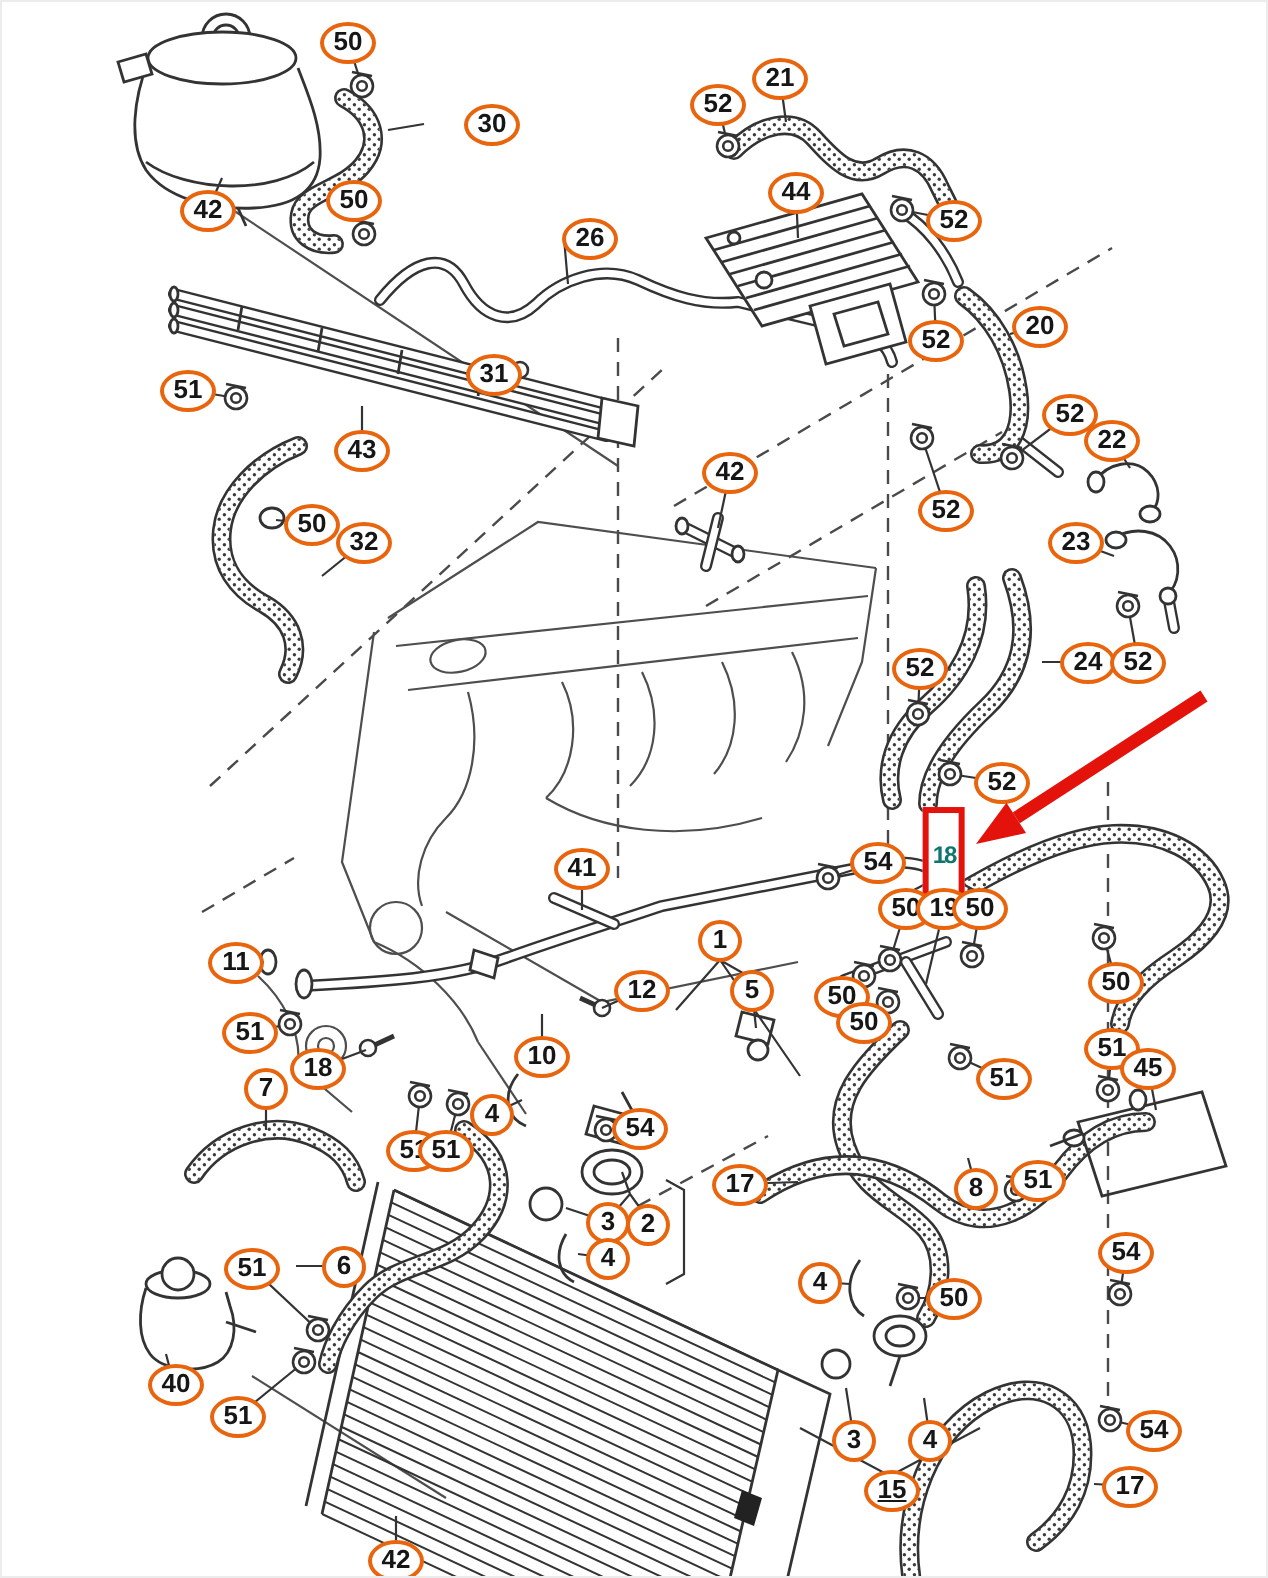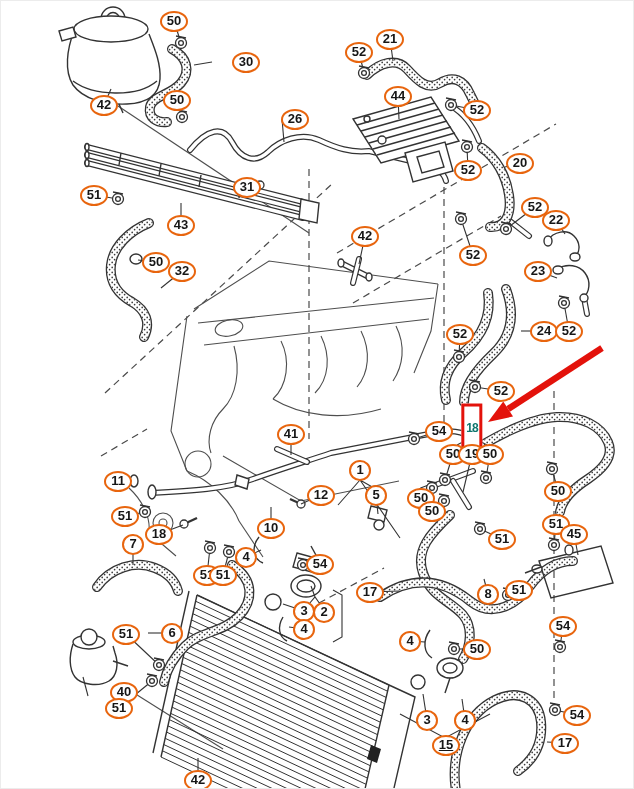--- a/index.html
+++ b/index.html
@@ -567,21 +567,21 @@
       <div class="callout" style="left: 476px; top: 582.5px; width: 22px;">8</div>
       <div class="callout" style="left: 504px; top: 578.5px; width: 28px;">51</div>
       <div class="callout" style="left: 292px; top: 599.5px; width: 22px;">3</div>
       <div class="callout" style="left: 312px; top: 600.5px; width: 22px;">2</div>
       <div class="callout" style="left: 292px; top: 617.5px; width: 22px;">4</div>
       <div class="callout" style="left: 548px; top: 614.5px; width: 28px;">54</div>
       <div class="callout" style="left: 398px; top: 629.5px; width: 22px;">4</div>
       <div class="callout" style="left: 462px; top: 637.5px; width: 28px;">50</div>
       <div class="callout" style="left: 111px; top: 622.5px; width: 28px;">51</div>
       <div class="callout" style="left: 160px; top: 621.5px; width: 22px;">6</div>
-      <div class="callout" style="left: 73px; top: 681px; width: 28px; margin-left: 36px;">40</div>
+      <div class="callout" style="left: 73px; top: 681px; width: 28px;">40</div>
       <div class="callout" style="left: 104px; top: 696.5px; width: 28px;">51</div>
       <div class="callout" style="left: 415px; top: 708.5px; width: 22px;">3</div>
       <div class="callout" style="left: 453px; top: 708.5px; width: 22px;">4</div>
       <div class="callout" style="left: 431px; top: 733.5px; width: 28px; text-decoration: underline;">15</div>
       <div class="callout" style="left: 562px; top: 703.5px; width: 28px;">54</div>
       <div class="callout" style="left: 550px; top: 731.5px; width: 28px;">17</div>
       <div class="callout" style="left: 183px; top: 768.5px; width: 28px;">42</div>
     </div>
 
 <svg id="arrow-svg" width="634" height="789" viewBox="0 0 634 789">

